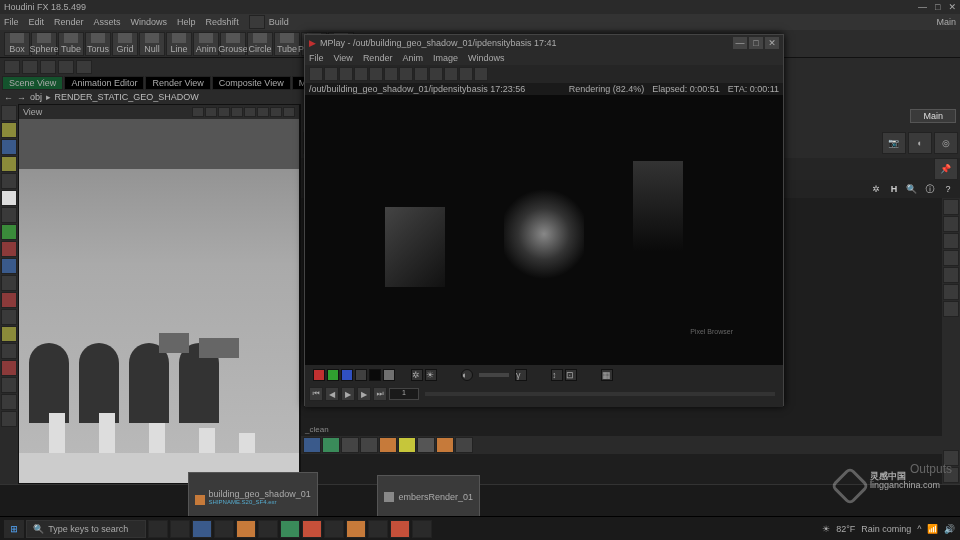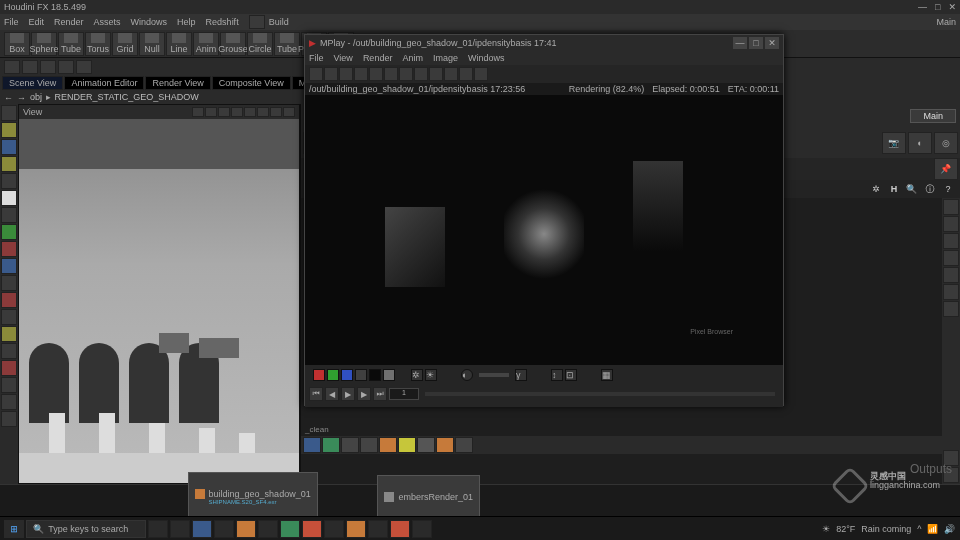--- a/index.html
+++ b/index.html
@@ -8,21 +8,21 @@
 .titlebar .winbtns{margin-left:auto;display:flex;gap:8px}
 .menubar{height:16px;background:#333;display:flex;align-items:center;padding:0 4px;gap:10px;font-size:9px}
 .menubar span{cursor:pointer}
 .shelf{height:28px;background:#2c2c2c;display:flex;align-items:center;padding:2px 4px;gap:1px;border-bottom:1px solid #111}
 .shelf-item{width:26px;height:24px;background:#3a3a3a;border:1px solid #222;display:flex;flex-direction:column;align-items:center;justify-content:center;font-size:6px;color:#999}
 .shelf-item .si{width:14px;height:10px;background:#555;margin-bottom:1px}
 .toolbar2{height:18px;background:#2a2a2a;display:flex;align-items:center;padding:0 4px;gap:2px}
 .tbtn{width:16px;height:14px;background:#3a3a3a;border:1px solid #222}
 .tabs{height:14px;background:#2a2a2a;display:flex;align-items:center;padding:0 2px;gap:0;font-size:8px}
 .tab{padding:1px 6px;background:#000000;border:1px solid #222;margin-right:1px;cursor:pointer}
-.tab.active{background:#0f172a}
+.tab.active{background:#14532d}
 .pathbar{height:14px;background:#2a2a2a;display:flex;align-items:center;padding:0 4px;gap:4px;font-size:8px}
 .pathbar .crumb{color:#bbb}
 .main{display:flex;height:380px}
 .ltool{width:18px;background:#2a2a2a;display:flex;flex-direction:column;gap:1px;padding:1px}
 .ltool .lb{width:16px;height:16px;background:#3a3a3a;border:1px solid #222}
 .ltool .lb.r{background:#8b3a3a}
 .ltool .lb.y{background:#8b8b3a}
 .ltool .lb.b{background:#3a5a8b}
 .ltool .lb.g{background:#3a8b3a}
 .viewport{flex:0 0 282px;background:#404040;border:1px solid #111;position:relative;overflow:hidden}
@@ -58,21 +58,21 @@
 .rp-icons .ri{width:16px;height:16px;display:flex;align-items:center;justify-content:center;color:#ccc}
 .rp-body{flex:1;background:#1e1e1e;position:relative}
 .rp-side{position:absolute;right:0;top:0;width:18px;bottom:0;background:#2a2a2a;display:flex;flex-direction:column;gap:1px;padding:1px}
 .rp-side .rs{width:16px;height:16px;background:#3a3a3a;border:1px solid #222}
 .rp-tabs{position:absolute;left:0;right:18px;bottom:30px;height:18px;background:#2a2a2a;display:flex;align-items:center;padding:0 2px;gap:1px}
 .rp-tabs .rtab{width:18px;height:16px;border:1px solid #222}
 .rp-out{position:absolute;right:8px;bottom:8px;font-size:12px;color:#666}
 .rp-clean{position:absolute;left:4px;bottom:50px;font-size:8px;color:#888}
 .timeline{height:40px;background:#1a1a1a;border-top:1px solid #333;position:relative}
 .tl-nodes{height:24px;display:flex;align-items:center;padding:0 480px 0 8px;gap:8px}
-.tl-node{padding:16px 6px;background:#3a3a3a;border:1px solid #555;font-size:7px;display:flex;align-items:flex-start;gap:4px}
+.tl-node{padding:16px 6px;background:#3a3a3a;border:1px solid #555;font-size:7px;display:flex;align-items:flex-end;gap:4px}
 .tl-node .tn-icon{width:10px;height:10px;background:#666}
 .tl-node.orange .tn-icon{background:#c67a3a}
 .transport{height:18px;background:#1a1a1a;display:flex;align-items:center;padding:0 4px;gap:2px;border-top:1px solid #333}
 .transport .tpb{width:16px;height:14px;background:#2a2a2a;border:1px solid #333;display:flex;align-items:center;justify-content:center;font-size:8px}
 .transport .frame{width:24px;height:12px;background:#1a1a1a;border:1px solid #444;font-size:7px;text-align:center}
 .taskbar{position:absolute;bottom:0;left:0;right:0;height:24px;background:#1a1a1a;display:flex;align-items:center;padding:0 4px;gap:2px;border-top:1px solid #000}
 .taskbar .start{width:20px;height:18px;background:#2a2a2a;display:flex;align-items:center;justify-content:center;color:#5af}
 .taskbar .search{width:120px;height:18px;background:#2a2a2a;border:1px solid #333;padding:0 6px;font-size:8px;color:#888;display:flex;align-items:center}
 .taskbar .tapp{width:20px;height:18px;background:#2a2a2a;border:1px solid #222}
 .taskbar .tray{margin-left:auto;display:flex;align-items:center;gap:6px;font-size:8px;color:#aaa}

